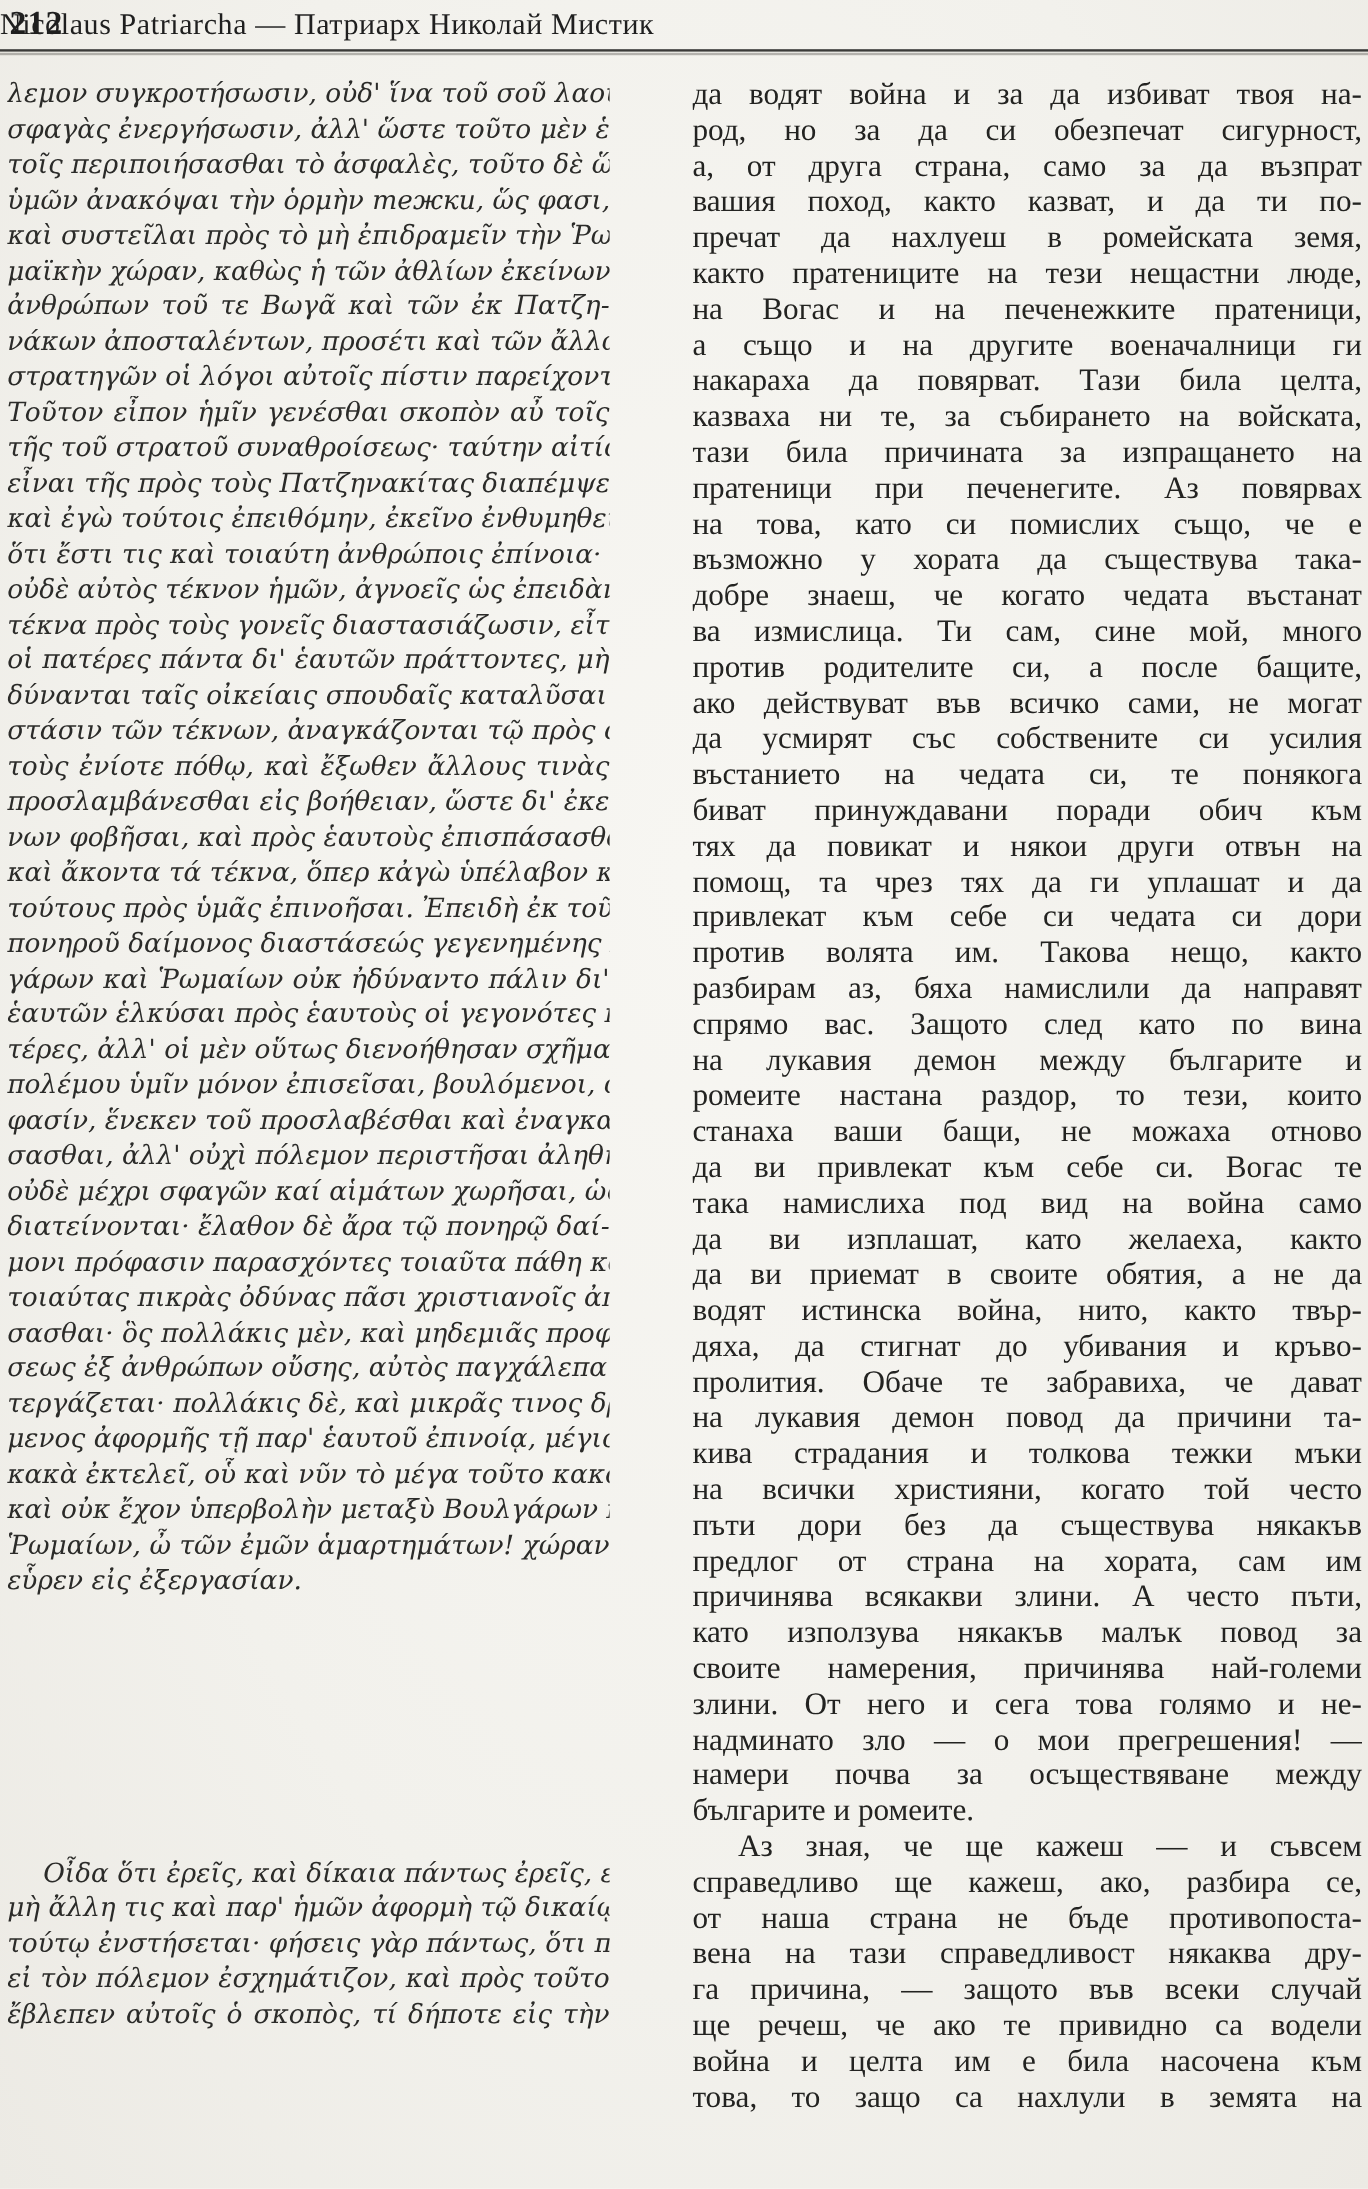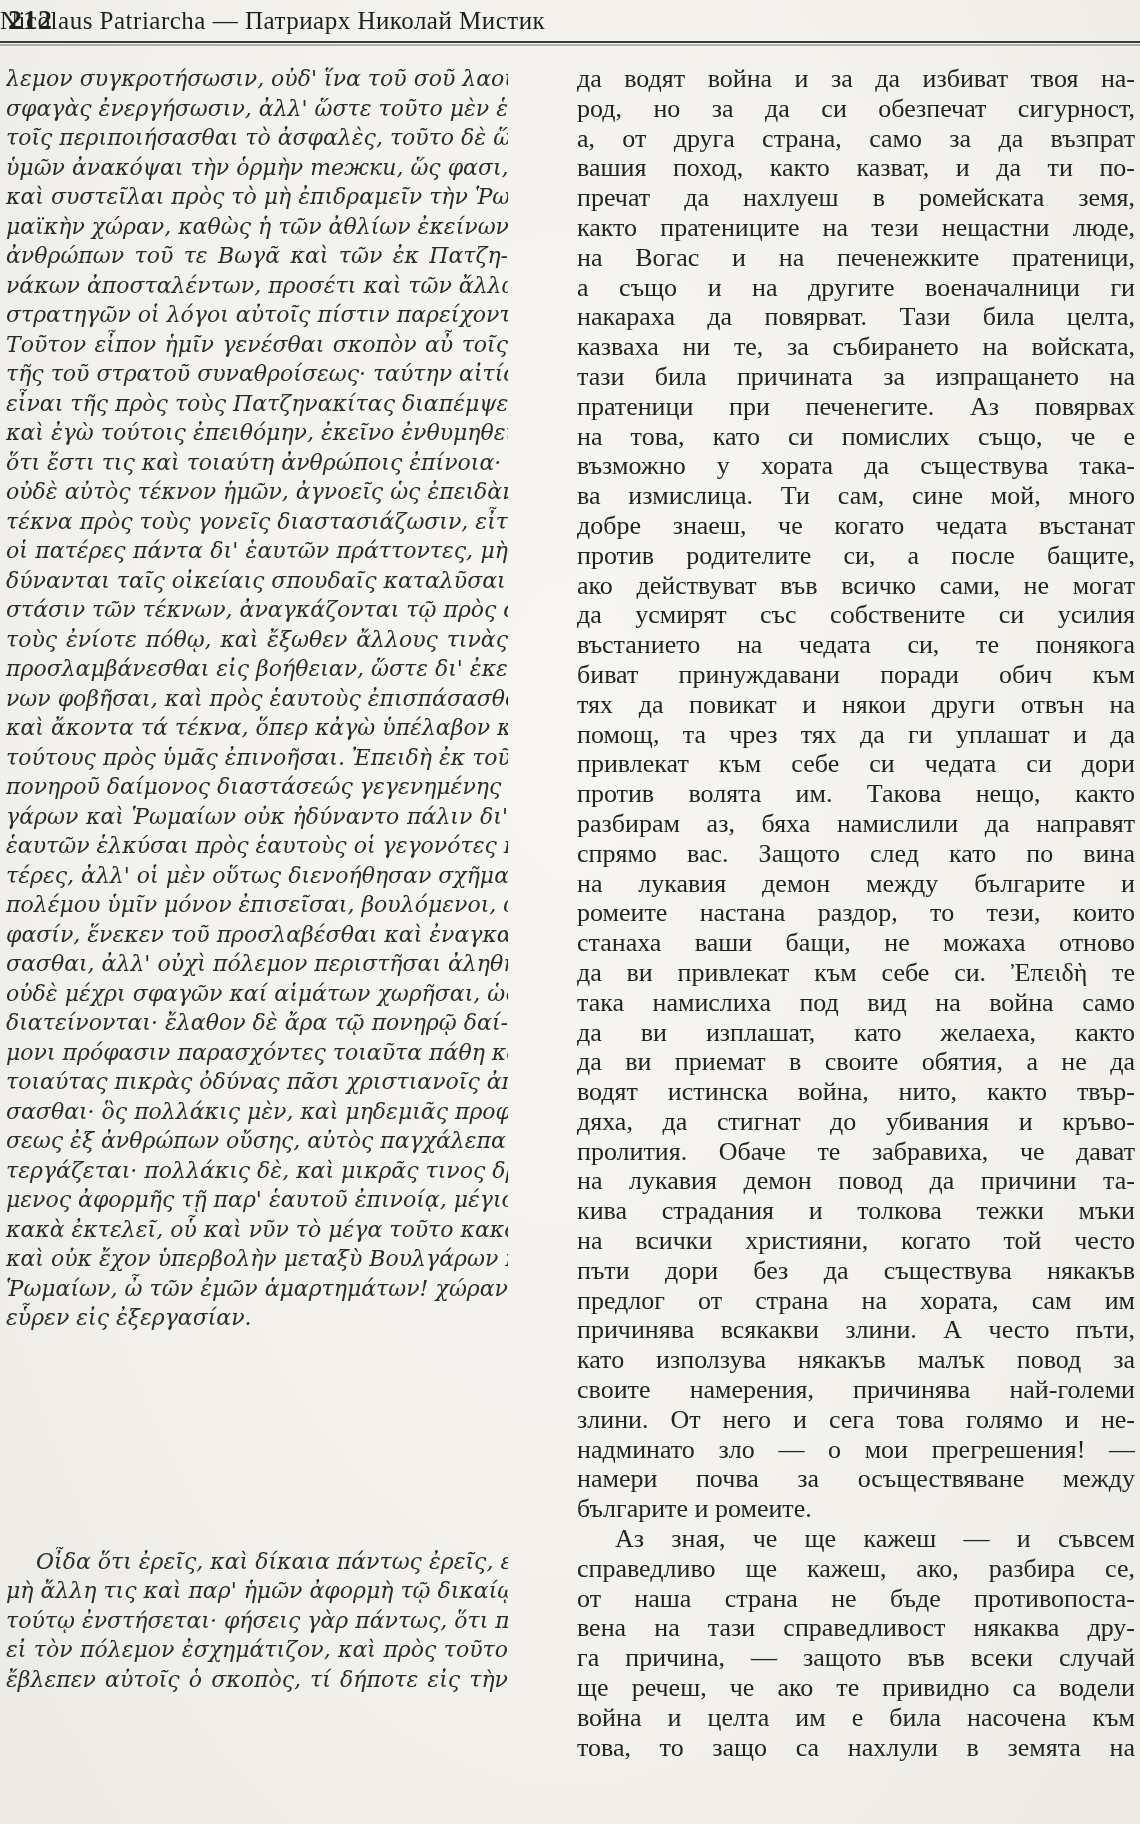--- a/index.html
+++ b/index.html
@@ -165,37 +165,37 @@
       <div class="line">пречат да нахлуеш в ромейската земя,</div>
       <div class="line">както пратениците на тези нещастни люде,</div>
       <div class="line">на Вогас и на печенежките пратеници,</div>
       <div class="line">а също и на другите военачалници ги</div>
       <div class="line">накараха да повярват. Тази била целта,</div>
       <div class="line">казваха ни те, за събирането на войската,</div>
       <div class="line">тази била причината за изпращането на</div>
       <div class="line">пратеници при печенегите. Аз повярвах</div>
       <div class="line">на това, като си помислих също, че е</div>
       <div class="line">възможно у хората да съществува така-</div>
+      <div class="line">добре знаеш, че когато чедата въстанат</div>
       <div class="line">ва измислица. Ти сам, сине мой, много</div>
-      <div class="line">добре знаеш, че когато чедата въстанат</div>
       <div class="line">против родителите си, а после бащите,</div>
       <div class="line">ако действуват във всичко сами, не могат</div>
       <div class="line">да усмирят със собствените си усилия</div>
       <div class="line">въстанието на чедата си, те понякога</div>
       <div class="line">биват принуждавани поради обич към</div>
       <div class="line">тях да повикат и някои други отвън на</div>
       <div class="line">помощ, та чрез тях да ги уплашат и да</div>
       <div class="line">привлекат към себе си чедата си дори</div>
       <div class="line">против волята им. Такова нещо, както</div>
       <div class="line">разбирам аз, бяха намислили да направят</div>
       <div class="line">спрямо вас. Защото след като по вина</div>
       <div class="line">на лукавия демон между българите и</div>
       <div class="line">ромеите настана раздор, то тези, които</div>
       <div class="line">станаха ваши бащи, не можаха отново</div>
-      <div class="line">да ви привлекат към себе си. Ἐπειδὴ те</div>
+      <div class="line">да ви привлекат към себе си. Вогас те</div>
       <div class="line">така намислиха под вид на война само</div>
       <div class="line">да ви изплашат, като желаеха, както</div>
       <div class="line">да ви приемат в своите обятия, а не да</div>
       <div class="line">водят истинска война, нито, както твър-</div>
       <div class="line">дяха, да стигнат до убивания и кръво-</div>
       <div class="line">пролития. Обаче те забравиха, че дават</div>
       <div class="line">на лукавия демон повод да причини та-</div>
       <div class="line">кива страдания и толкова тежки мъки</div>
       <div class="line">на всички християни, когато той често</div>
       <div class="line">пъти дори без да съществува някакъв</div>

